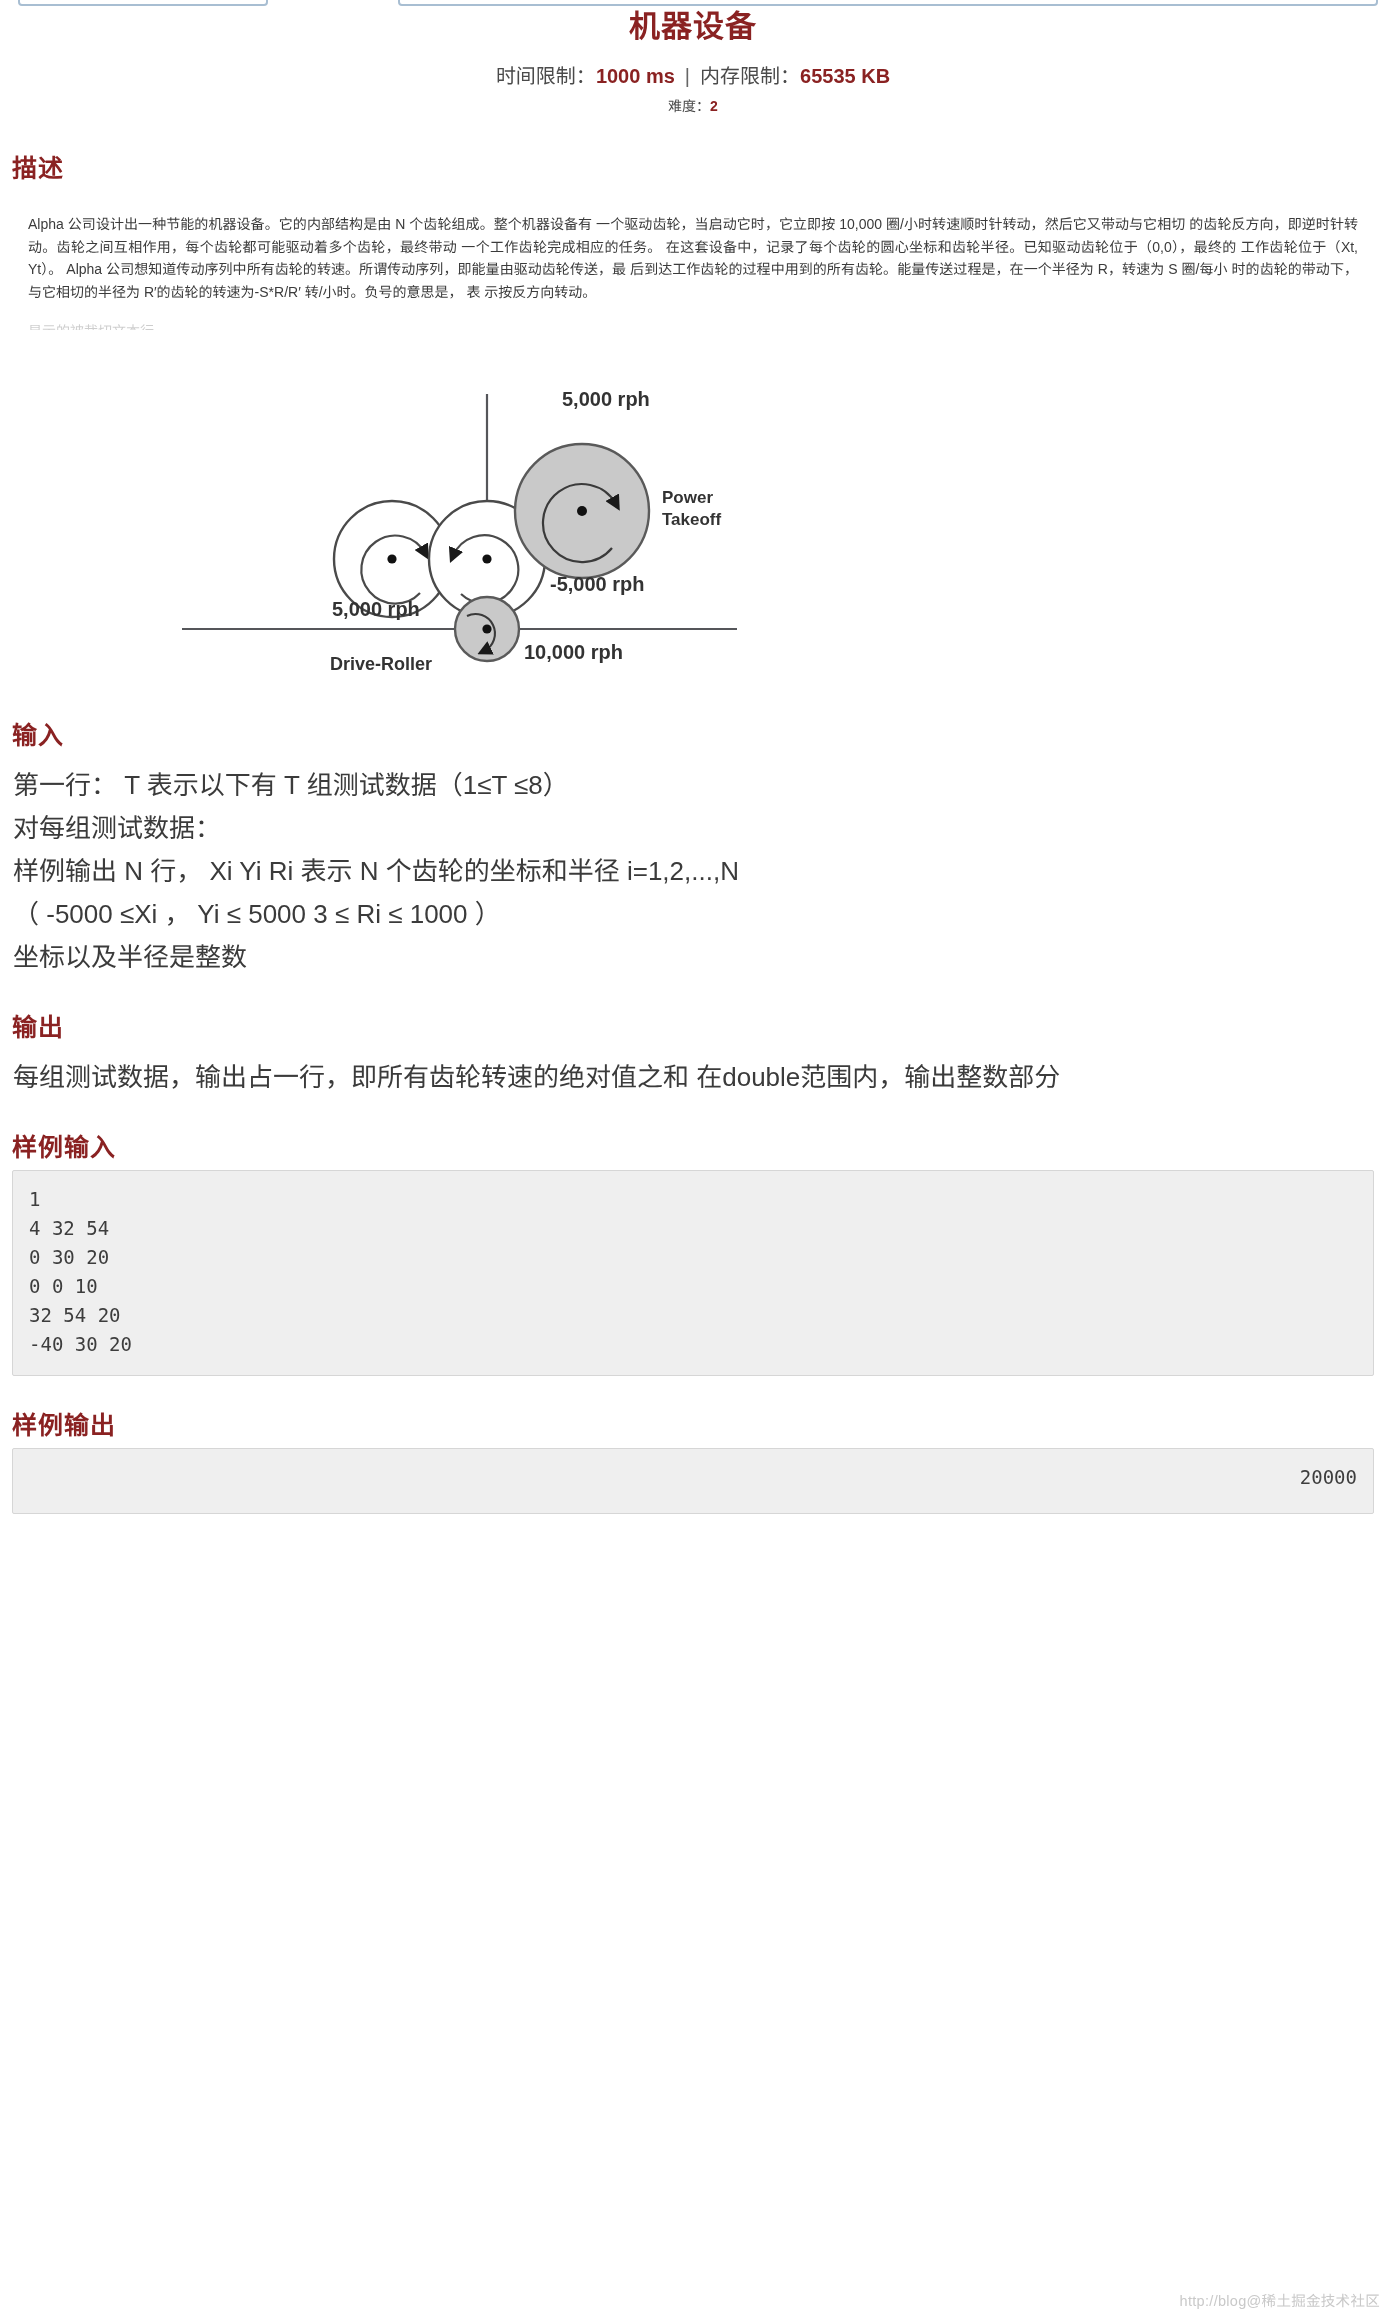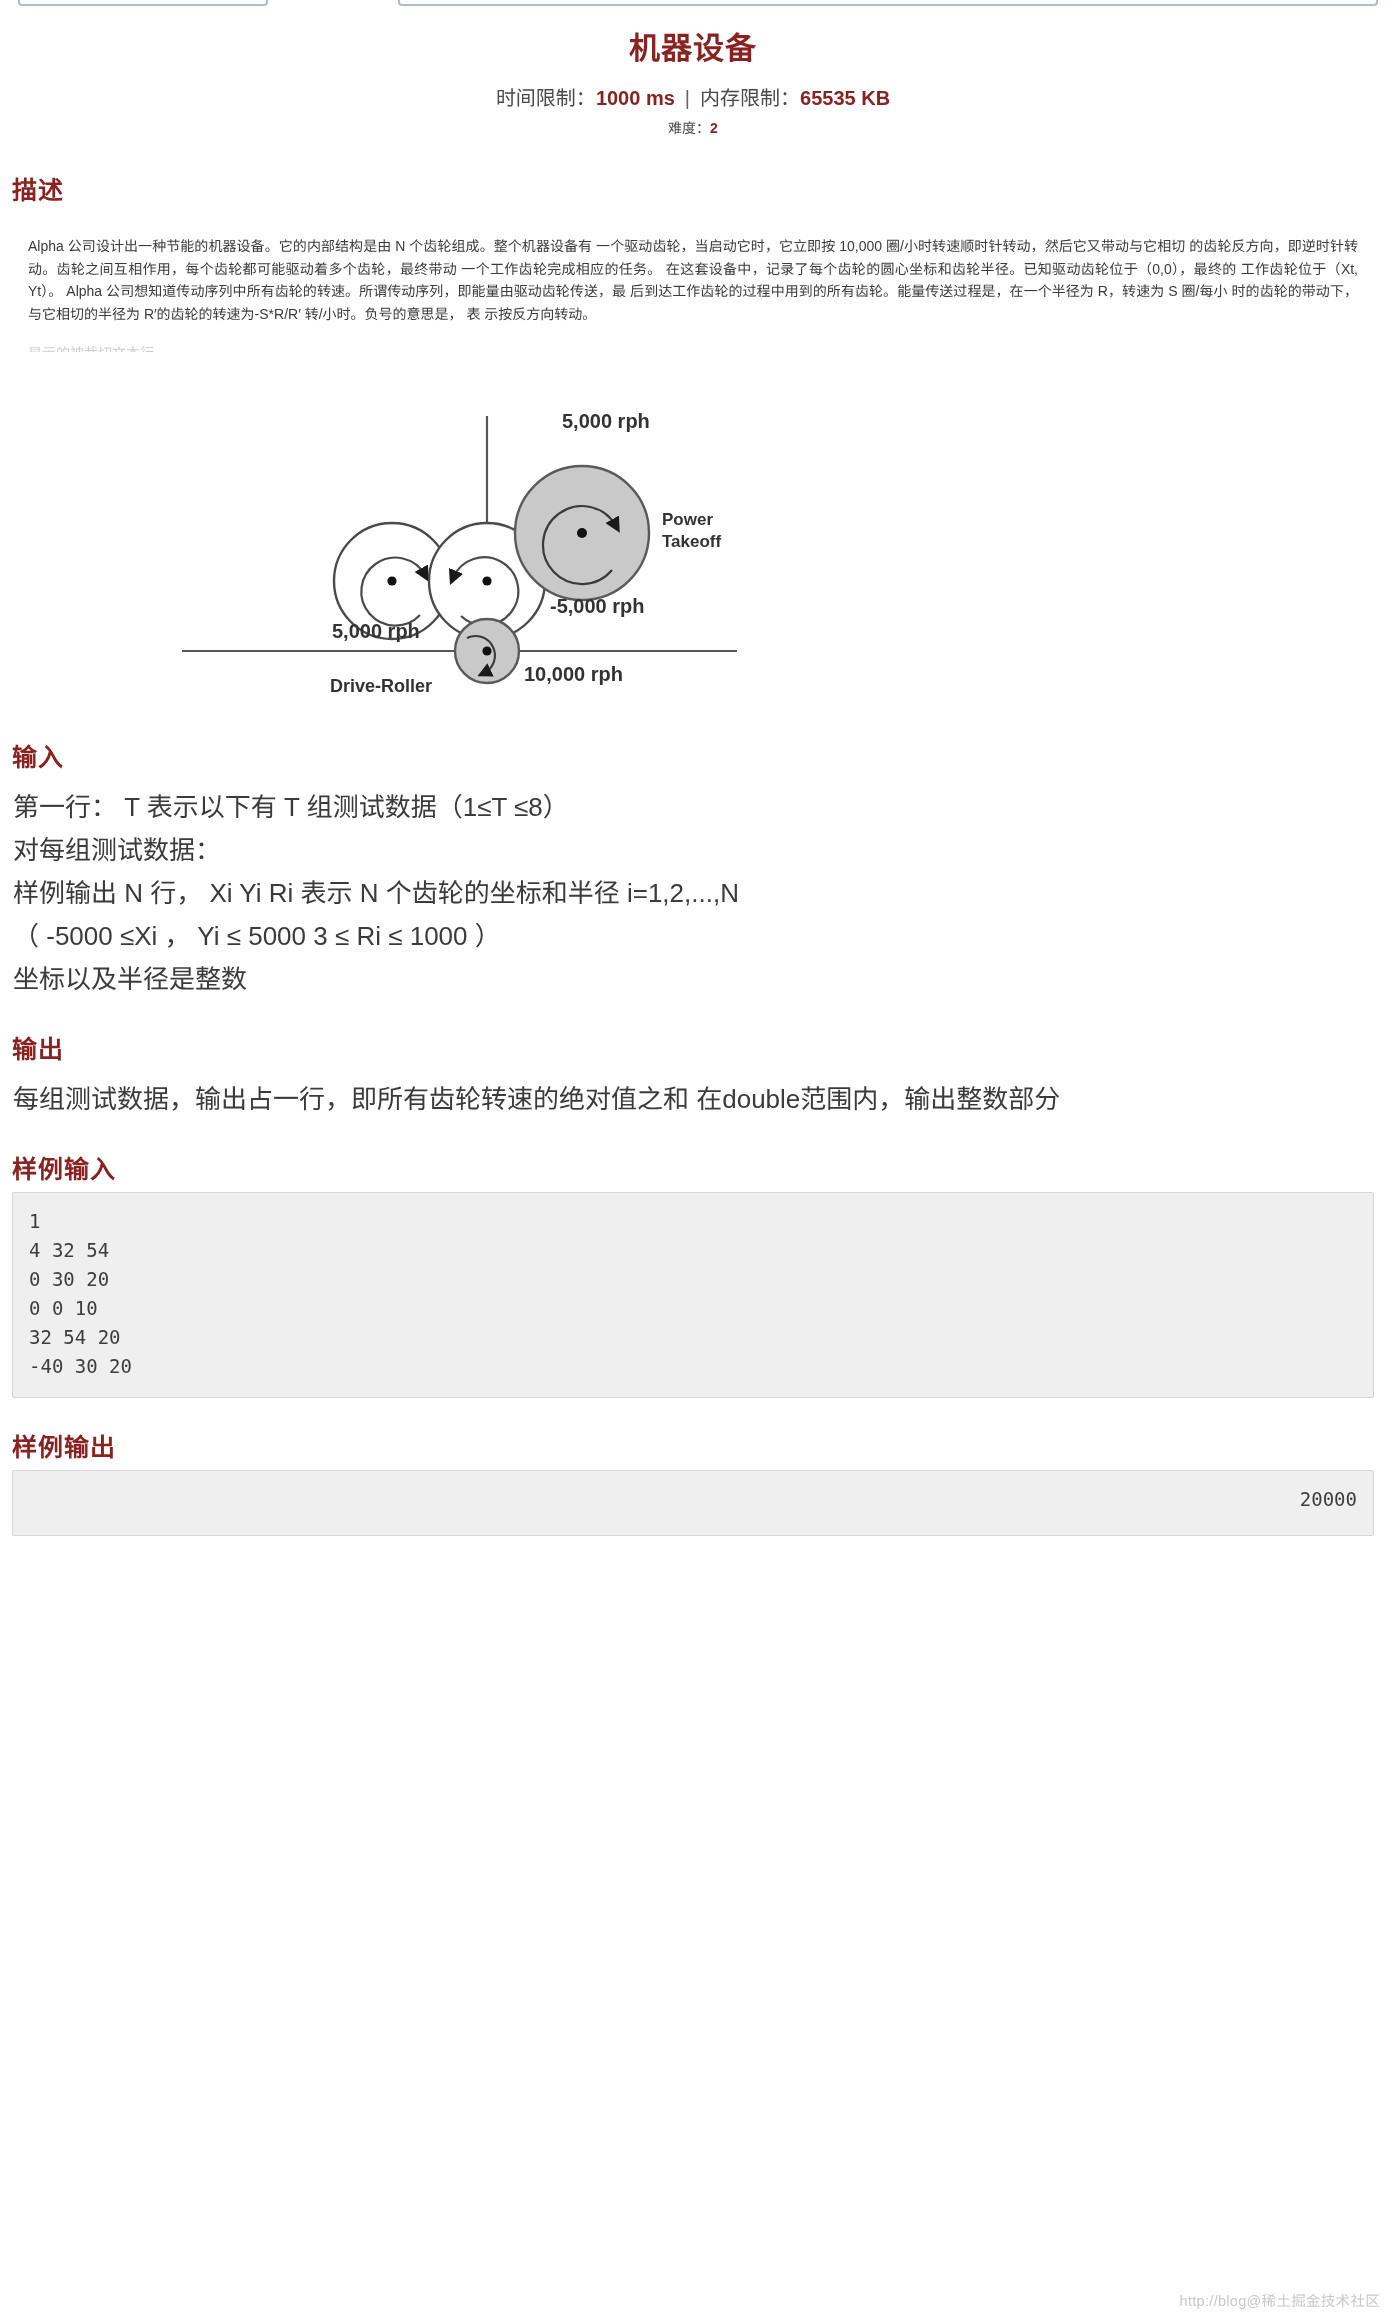--- a/index.html
+++ b/index.html
@@ -42,21 +42,21 @@
     position: absolute;
     top: 0; left: 0;
     width: 1386px;
     padding: 0 12px 0 12px;
     box-sizing: border-box;
   }
 
   
   .problem-header {
     text-align: center;
-    padding-top: 30px;
+    padding-top: 8px;
   }
   .problem-title {
     font-size: 31px;
     font-weight: bold;
     color: #8a2222;
     letter-spacing: 1px;
     line-height: 1.2;
     margin: 0 0 14px 0;
   }
   .limits-line {

